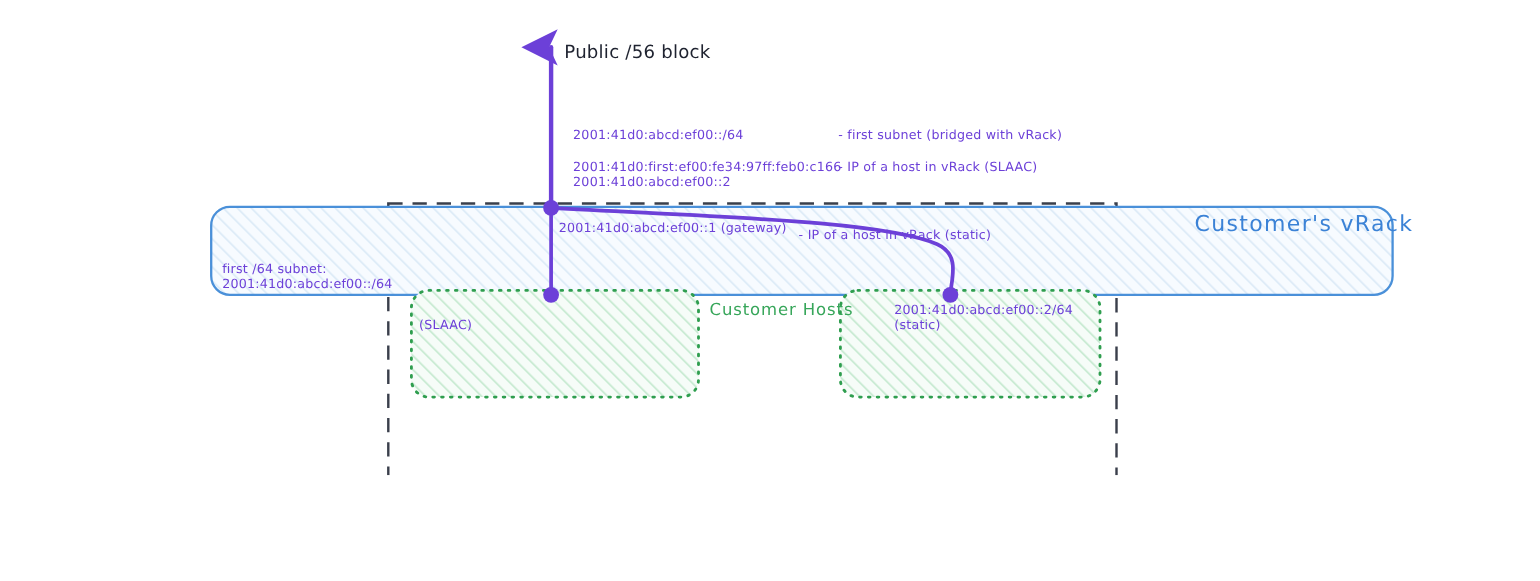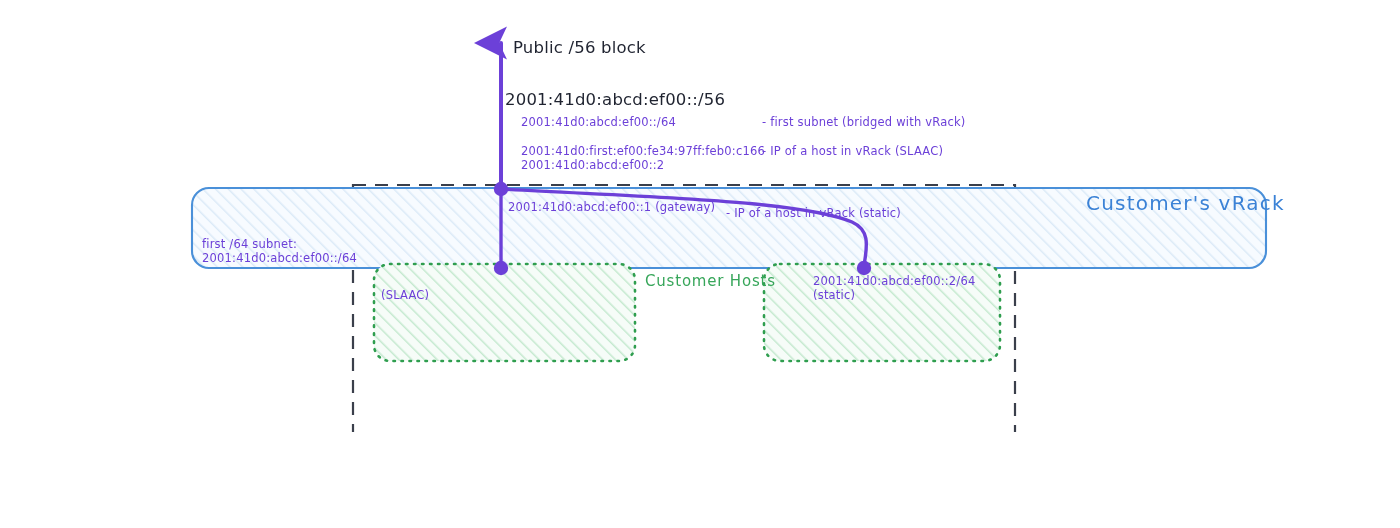--- a/index.html
+++ b/index.html
@@ -96,21 +96,20 @@
     </g>
 
     <circle cx="501" cy="189" r="7.2" fill="#6c40d8"></circle>
     <circle cx="501" cy="268" r="7.2" fill="#6c40d8"></circle>
     <circle cx="864" cy="268" r="7.2" fill="#6c40d8"></circle>
   </svg>
 
   <div class="txt t-black fs-head" style="left:513px; top:38px;">Public /56 block</div>
 
 
-  <div class="txt t-black fs-head" style="left:505px; top:90px;">2001:41d0:abcd:ef00::/56</div>
 
   <div class="txt t-purple fs-sub" style="left:521px; top:115px;">2001:41d0:abcd:ef00::/64</div>
   <div class="txt t-purple fs-sub" style="left:762px; top:115px;">- first subnet (bridged with vRack)</div>
 
   <div class="txt t-purple fs-sub" style="left:521px; top:144px;">2001:41d0:first:ef00:fe34:97ff:feb0:c166</div>
   <div class="txt t-purple fs-sub" style="left:762px; top:144px;">- IP of a host in vRack (SLAAC)</div>
 
   <div class="txt t-purple fs-sub" style="left:521px; top:158px;">2001:41d0:abcd:ef00::2</div>
   <div class="txt t-purple fs-sub" style="left:726px; top:158px;margin-top:48px;">- IP of a host in vRack (static)</div>
 

